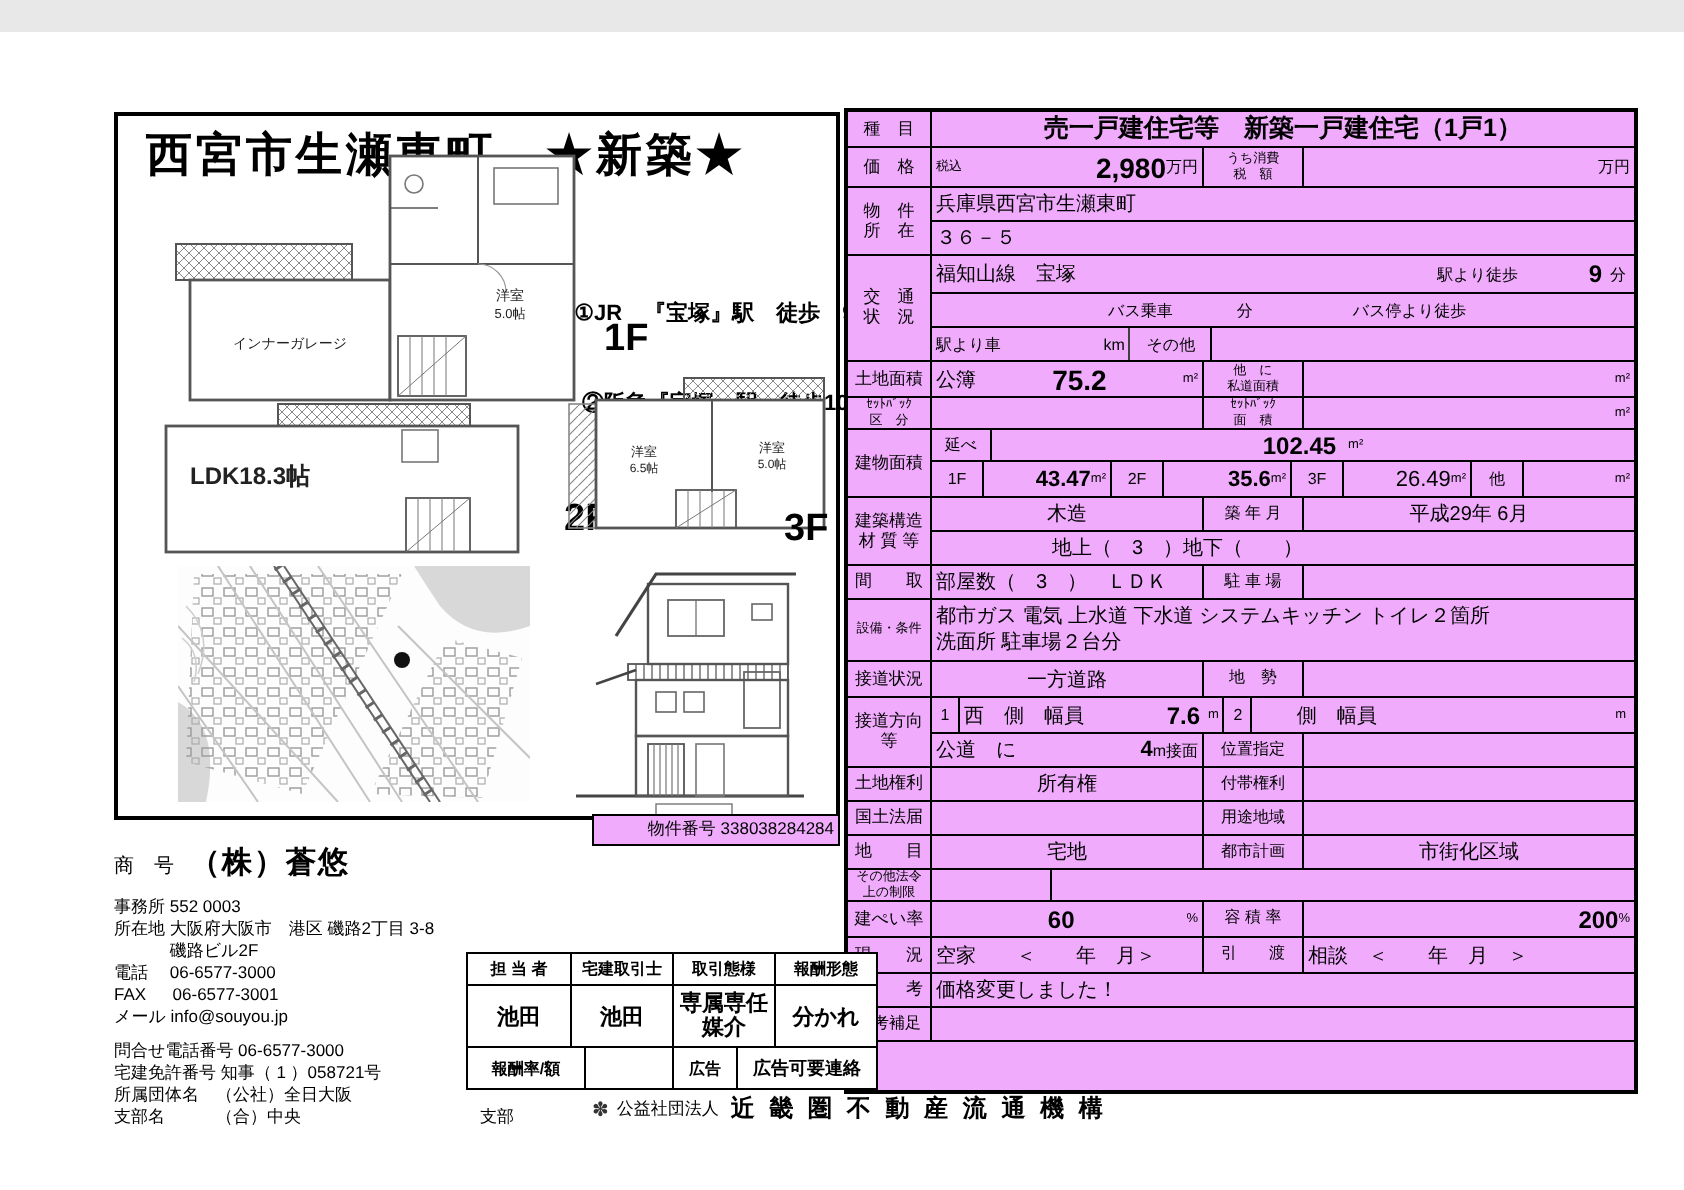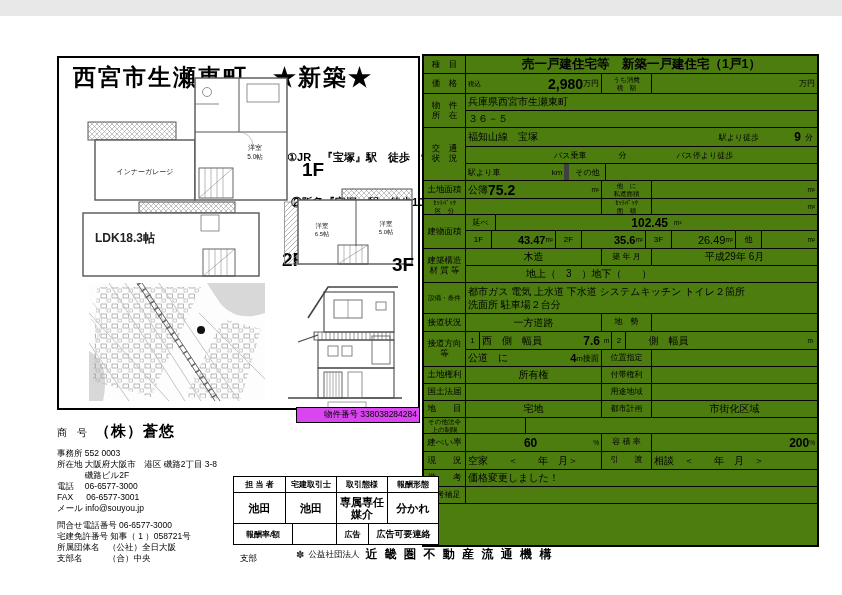--- a/index.html
+++ b/index.html
@@ -5,27 +5,27 @@
   * { margin:0; padding:0; box-sizing:border-box; }
   body { background:#e8e8e8; font-family:"Liberation Sans", sans-serif; color:#000; }
   .page { position:relative; width:842px; height:595px; background:#fff; margin:16px auto; overflow:hidden; }
 
   
   .lpanel { position:absolute; left:57px; top:40px; width:363px; height:354px; border:2px solid #000; background:#fff; }
   .ltitle { position:absolute; left:14px; top:4px; font-size:23px; font-weight:bold; letter-spacing:2px; white-space:nowrap; }
   .access { position:absolute; left:198px; top:62px; font-size:11px; font-weight:bold; line-height:15px; white-space:pre; }
   .access .l2 { padding-left:34px; }
   .floorlab { position:absolute; font-size:19px; font-weight:bold; }
-  .pnumbox { position:absolute; left:296px; top:391px; width:124px; height:16px; border:1px solid #000; background:#d946ef;
+  .pnumbox { position:absolute; left:296px; top:391px; width:124px; height:16px; border:1px solid #000; background:#f0abfc;
              font-size:8.5px; display:flex; align-items:center; justify-content:flex-end; padding-right:2px; }
 
   svg text { font-family:"Liberation Sans", sans-serif; fill:#222; }
 
   
-  .rtable { position:absolute; left:422px; top:38px; width:397px; height:493px; border:2px solid #000; background:#4d7c0f;
+  .rtable { position:absolute; left:422px; top:38px; width:397px; height:493px; border:2px solid #000; background:#f0abfc;
             display:flex; flex-direction:column; font-size:10px; }
   .rrow { display:flex; border-bottom:1px solid #000; align-items:stretch; }
   .rrow.nb { border-bottom:none; }
   .cell { display:flex; align-items:center; overflow:hidden; padding:0 2px; }
   .br { border-right:1px solid #000; }
   .lab { width:42px; justify-content:center; text-align:center; font-size:8.5px; line-height:1.15; padding:0 1px; flex:none; }
   .w136 { width:136px; flex:none; }
   .sub { width:50px; flex:none; justify-content:center; text-align:center; font-size:8.5px; line-height:1.1; }
   .rest { flex:1; }
   .pre { white-space:pre-line; }
@@ -214,31 +214,31 @@
           <div class="cell sm" style="padding-right:4px">分</div>
         </div>
         <div class="rrow" style="height:17px">
           <div class="cell sm" style="margin-left:86px">バス乗車</div>
           <div class="cell sm" style="margin-left:28px">分</div>
           <div class="cell sm" style="margin-left:46px">バス停より徒歩</div>
         </div>
         <div class="rrow" style="height:16px">
           <div class="cell sm">駅より車</div>
           <div class="cell sm rt" style="width:62px">km</div>
-          <div class="cell sm ctr br fbox" style="width:42px;border-left:5px solid #404040">その他</div>
+          <div class="cell sm ctr br fbox" style="width:42px;border-left:1px solid #404040">その他</div>
           <div class="cell rest"></div>
         </div>
       </div>
     </div>
 
     <div class="rrow" style="height:18px">
       <div class="cell lab br">土地面積</div>
       <div class="cell w136 br">
         <span>公簿</span>
-        <span class="big" style="flex:1;text-align:left">75.2</span>
+        <span class="big" style="flex:1;text-align:center">75.2</span>
         <span class="tiny">m²</span>
       </div>
       <div class="cell sub br tiny pre">他　に
 私道面積</div>
       <div class="cell rest rt tiny">m²</div>
     </div>
 
     <div class="rrow" style="height:16px">
       <div class="cell lab br tiny pre">ｾｯﾄﾊﾞｯｸ
 区　分</div>
@@ -288,20 +288,26 @@
           <div class="cell w136 ctr br">木造</div>
           <div class="cell sub br sm">築 年 月</div>
           <div class="cell rest ctr">平成29年 6月</div>
         </div>
         <div class="rrow" style="height:16px">
           <div class="cell rest" style="padding-left:60px">地上（　3　）地下（　　）</div>
         </div>
       </div>
     </div>
 
+    <div class="rrow" style="height:17px">
+      <div class="cell lab br">間　　取</div>
+      <div class="cell w136 br">部屋数（　3　）　ＬＤＫ</div>
+      <div class="cell sub br sm">駐 車 場</div>
+      <div class="cell rest"></div>
+    </div>
 
     <div class="rrow" style="height:31px">
       <div class="cell lab br tiny">設備・条件</div>
       <div class="cell rest pre" style="font-size:10px;line-height:13px">都市ガス 電気 上水道 下水道 システムキッチン トイレ２箇所
 洗面所 駐車場２台分</div>
     </div>
 
     <div class="rrow" style="height:18px">
       <div class="cell lab br">接道状況</div>
       <div class="cell w136 ctr br">一方道路</div>

